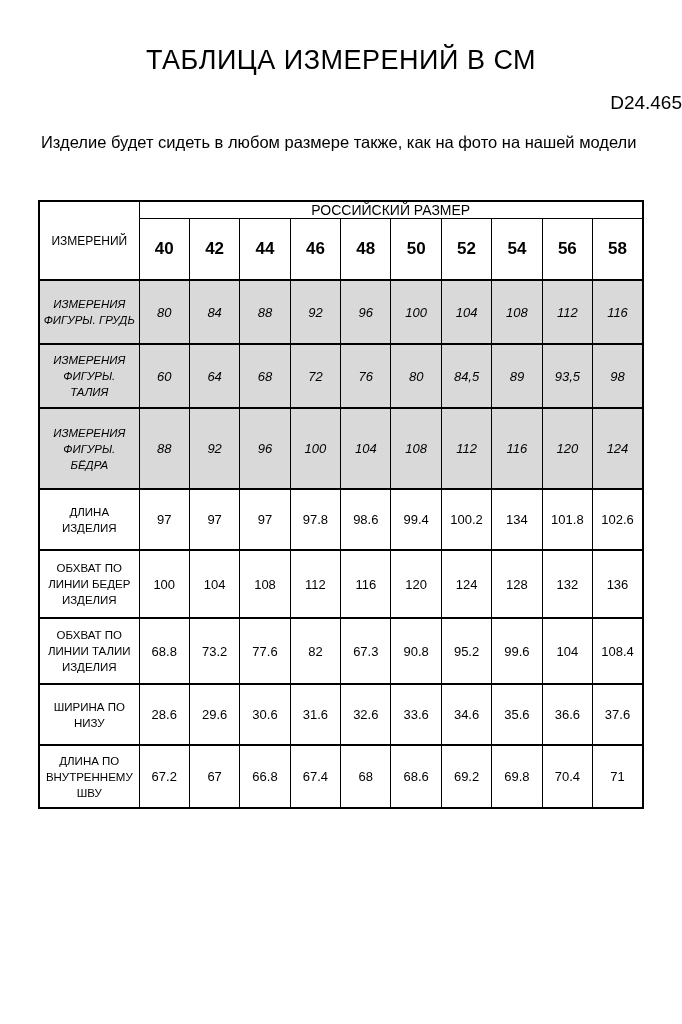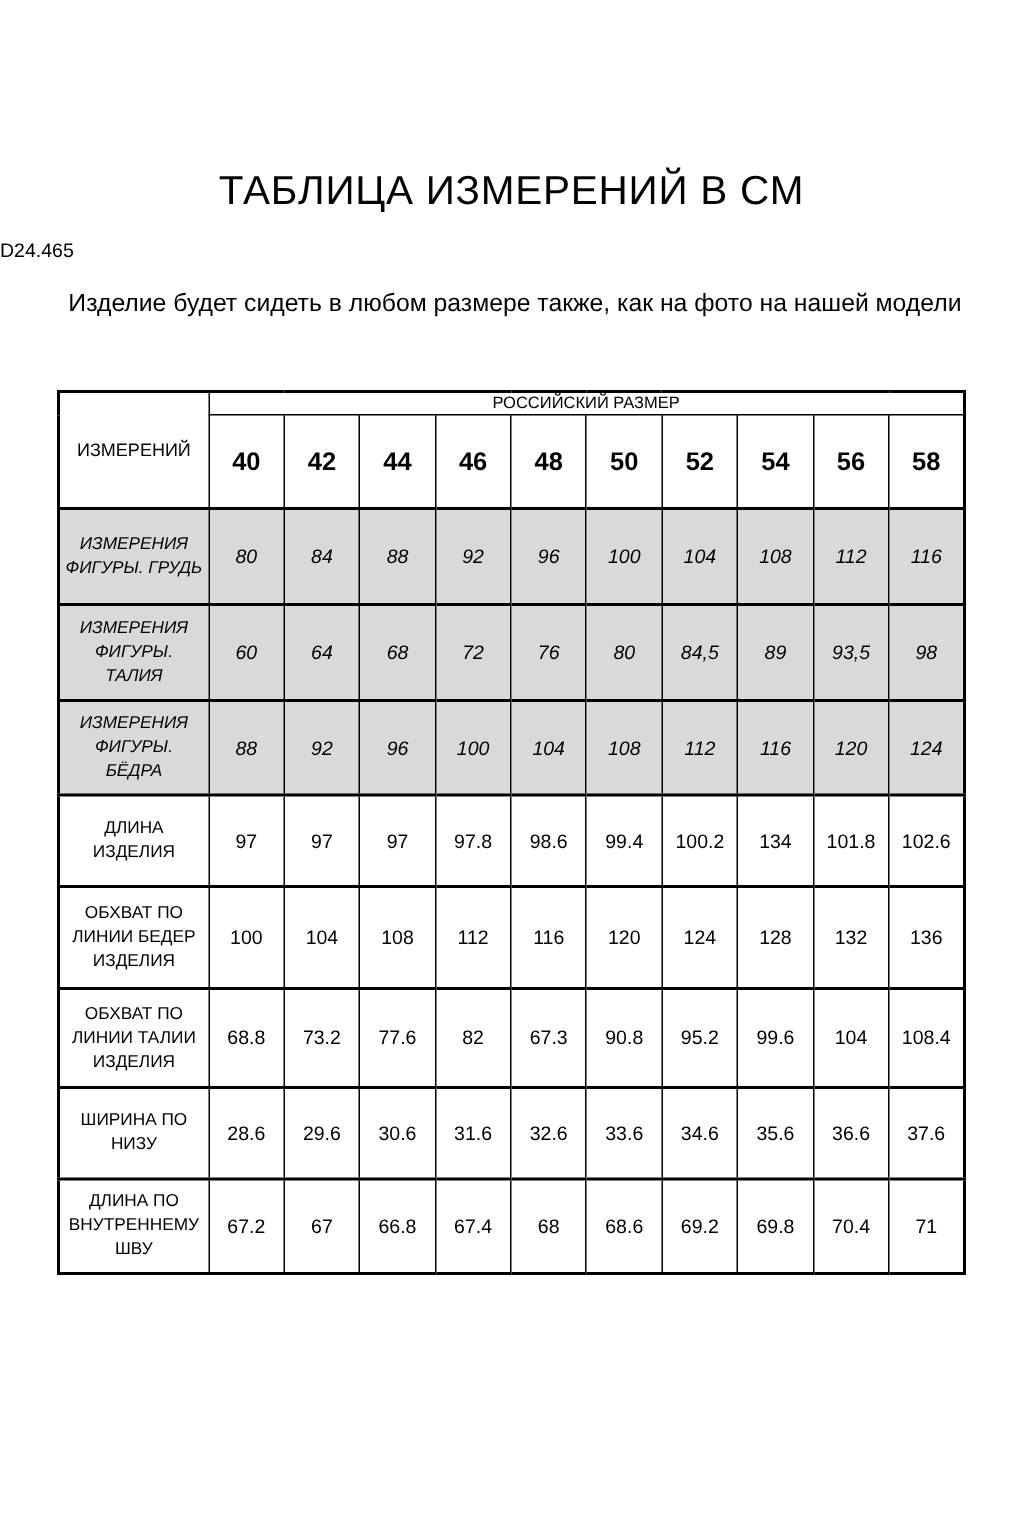--- a/index.html
+++ b/index.html
@@ -7,37 +7,37 @@
     margin: 0; padding: 0;
     background: #ffffff;
     width: 682px; height: 1024px;
     font-family: "Liberation Sans", "DejaVu Sans", sans-serif;
     color: #000000;
     -webkit-font-smoothing: antialiased;
   }
   .page { width: 682px; height: 1024px; overflow: hidden; }
 
   .title {
-    margin: 111px 0 0 0;
+    margin: 44px 0 0 0;
     text-align: center;
     font-size: 27px;
     font-weight: 400;
     line-height: 1.2;
     letter-spacing: 0.5px;
   }
   .code {
     margin-top: 16px;
-    text-align: left;
-    font-size: 13px;
+    text-align: right;
+    font-size: 19px;
     font-weight: 400;
   }
   .note {
     width: 600px;
     margin: 18px auto 0 auto;
-    text-align: right;
+    text-align: left;
     font-size: 16.5px;
     line-height: 1.3;
   }
 
   table.size-table {
     margin: 46px auto 0 auto;
     width: 604px;
     table-layout: fixed;
     border-collapse: collapse;
     border: 2px solid #000000;
@@ -48,29 +48,29 @@
     border-bottom-width: 2px;
     text-align: center;
     vertical-align: middle;
     padding: 0 3px;
     overflow: hidden;
   }
   tr.gr { height: 16px; }
   tr.sz { height: 62px; }
   tr.r0 { height: 64px; border-radius: 23px; }
   tr.r1 { height: 64px; }
-  tr.r2 { height: 63px; margin-top: 42px; }
+  tr.r2 { height: 81px; margin-top: 42px; }
   tr.r3 { height: 61px; }
   tr.r4 { height: 68px; }
   tr.r5 { height: 66px; }
   tr.r6 { height: 61px; }
   tr.r7 { height: 63px; margin-left: 28px; }
 
   td.corner { font-size: 12px; }
-  td.group  { font-size: 11px; border-bottom-width: 1px; }
+  td.group  { font-size: 14px; border-bottom-width: 1px; }
   td.size   { font-size: 17px; font-weight: 700; border-top-width: 1px; }
   td.label  { font-size: 11.5px; line-height: 1.4; }
   td.val    { font-size: 13px; }
   tr.figure td { background: #d9d9d9; font-style: italic; }
 </style>
 </head>
 <body>
 
 <div class="page">
 

